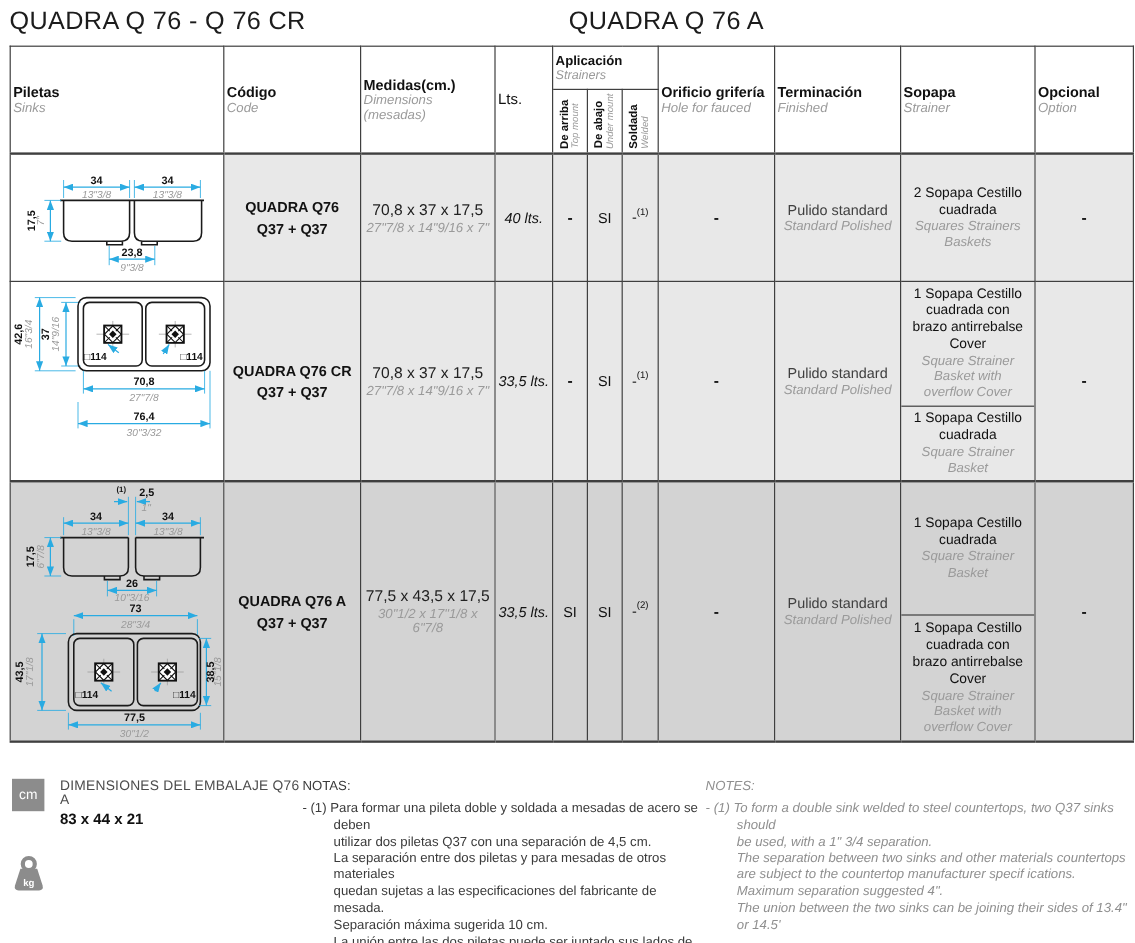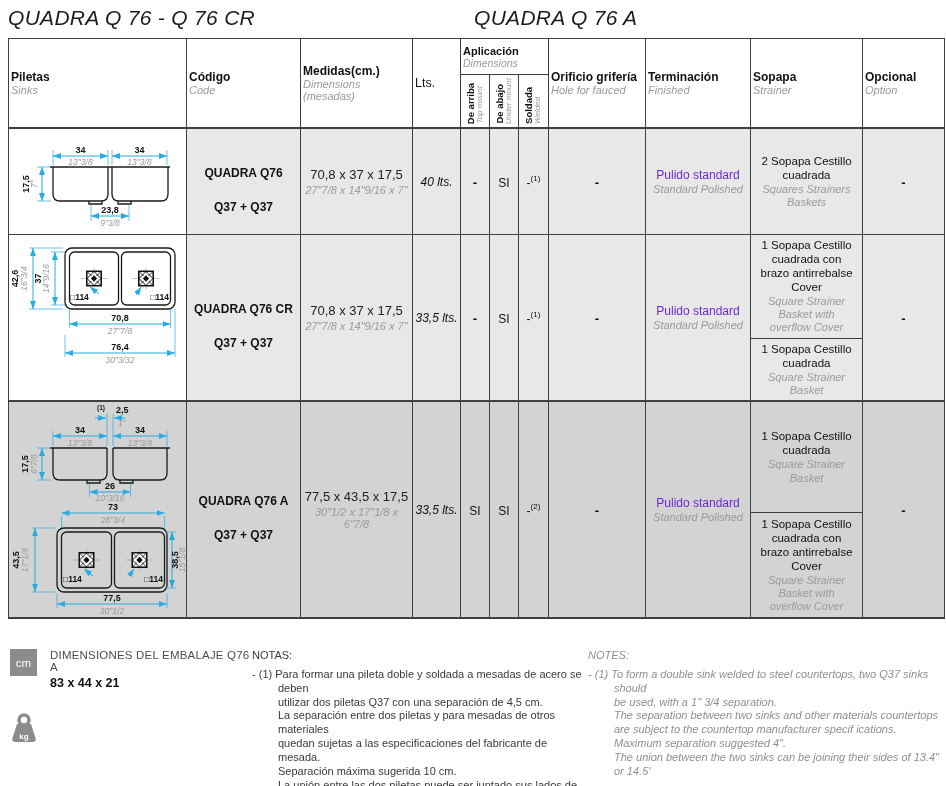--- a/index.html
+++ b/index.html
@@ -1,21 +1,21 @@
 <!DOCTYPE html>
 <html><head>
 <meta charset="utf-8">
 <style>
   html,body { margin:0; padding:0; }
   body {
     width:946px; height:786px; background:#ffffff; overflow:hidden;
     font-family:"Liberation Sans", sans-serif; position:relative;
   }
   
-  .titlebar { position:relative; height:38px;font-style:italic; }
+  .titlebar { position:relative; height:38px; }
   .title { position:absolute; top:6px; font-size:21px; color:#1c1c1c; letter-spacing:.3px; white-space:nowrap; }
   .title.tl { left:8px; }
   .title.tr { left:474px; }
 
   
   table.spec { border-collapse:collapse; table-layout:fixed; margin-left:8px; width:936px; }
   .spec th, .spec td { border:1px solid #3f3f3f; padding:2px; overflow:hidden; vertical-align:middle; }
   .spec thead th { background:#fff; text-align:left; font-weight:normal; }
   tr.h1 { height:36px; } tr.h2 { height:52px; }
   tr.r1 { height:105px; } tr.r2 { height:150px; } tr.r3 { height:215px;padding-left:24px; }
@@ -28,28 +28,28 @@
   th.vcell { padding:0; }
   .vwrap { height:52px; display:flex; justify-content:center; align-items:flex-end; padding-bottom:3px; box-sizing:border-box; }
   .vwrap span { display:block; writing-mode:vertical-rl; transform:rotate(180deg); line-height:1.05; }
   .ves { font-weight:bold; font-size:9.5px; color:#111; }
   .ven { font-style:italic; font-size:8px; color:#9a9a9a; }
   td.center { text-align:center; }
   td.bgl { background:#e8e8e8; }
   td.bgd { background:#d3d3d3; }
   td.pil { padding:0; background:#fff; vertical-align:top;margin-left:27px; }
   td.pil.bgd { background:#d3d3d3; }
-  .code { font-size:12px; font-weight:bold; color:#111; line-height:1.5;margin-top:16px; }
+  .code { font-size:12px; font-weight:bold; color:#111; line-height:1.5; }
   .dimcm { font-size:13px; color:#222; }
   .dimin { font-size:11px; font-style:italic; color:#9a9a9a; margin-top:2px; }
   .ltsv { font-size:12px; color:#111;font-style:italic; }
   .si { font-size:12px; color:#111; }
   .dash { font-size:13px; font-weight:bold; color:#111; }
   sup.fn { font-size:8px; color:#111; }
-  .finish1 { font-size:12px; color:#6d28d9; }
+  .finish1 { font-size:12px; color:#404040; }
   .finish2 { font-size:11px; font-style:italic; color:#9a9a9a; margin-top:1px; }
   td.sop { padding:0; height:inherit; }
   .stack { height:100%; display:flex; flex-direction:column; }
   .scell { flex:1; display:flex; flex-direction:column; justify-content:center; text-align:center; padding:3px 6px; box-sizing:border-box; }
   .scell + .scell { border-top:1px solid #3f3f3f; }
   tr.r2 .scell:first-child { flex:1.5; }
   tr.r3 .scell:first-child { flex:1.06; }
   .ses { font-size:11.5px; color:#111; line-height:1.22; }
   .sen { font-size:11px; font-style:italic; color:#9a9a9a; line-height:1.2; margin-top:1px; }
 
@@ -126,21 +126,21 @@
         <div class="es">Código</div>
         <div class="en">Code</div>
       </th>
       <th rowspan="2">
         <div class="es">Medidas(cm.)</div>
         <div class="en">Dimensions (mesadas)</div>
       </th>
       <th rowspan="2" class="lts-h">Lts.</th>
       <th colspan="3">
         <div class="es small">Aplicación</div>
-        <div class="en small">Dimensions</div>
+        <div class="en small">Strainers</div>
       </th>
       <th rowspan="2">
         <div class="es">Orificio grifería</div>
         <div class="en">Hole for fauced</div>
       </th>
       <th rowspan="2">
         <div class="es">Terminación</div>
         <div class="en">Finished</div>
       </th>
       <th rowspan="2">

